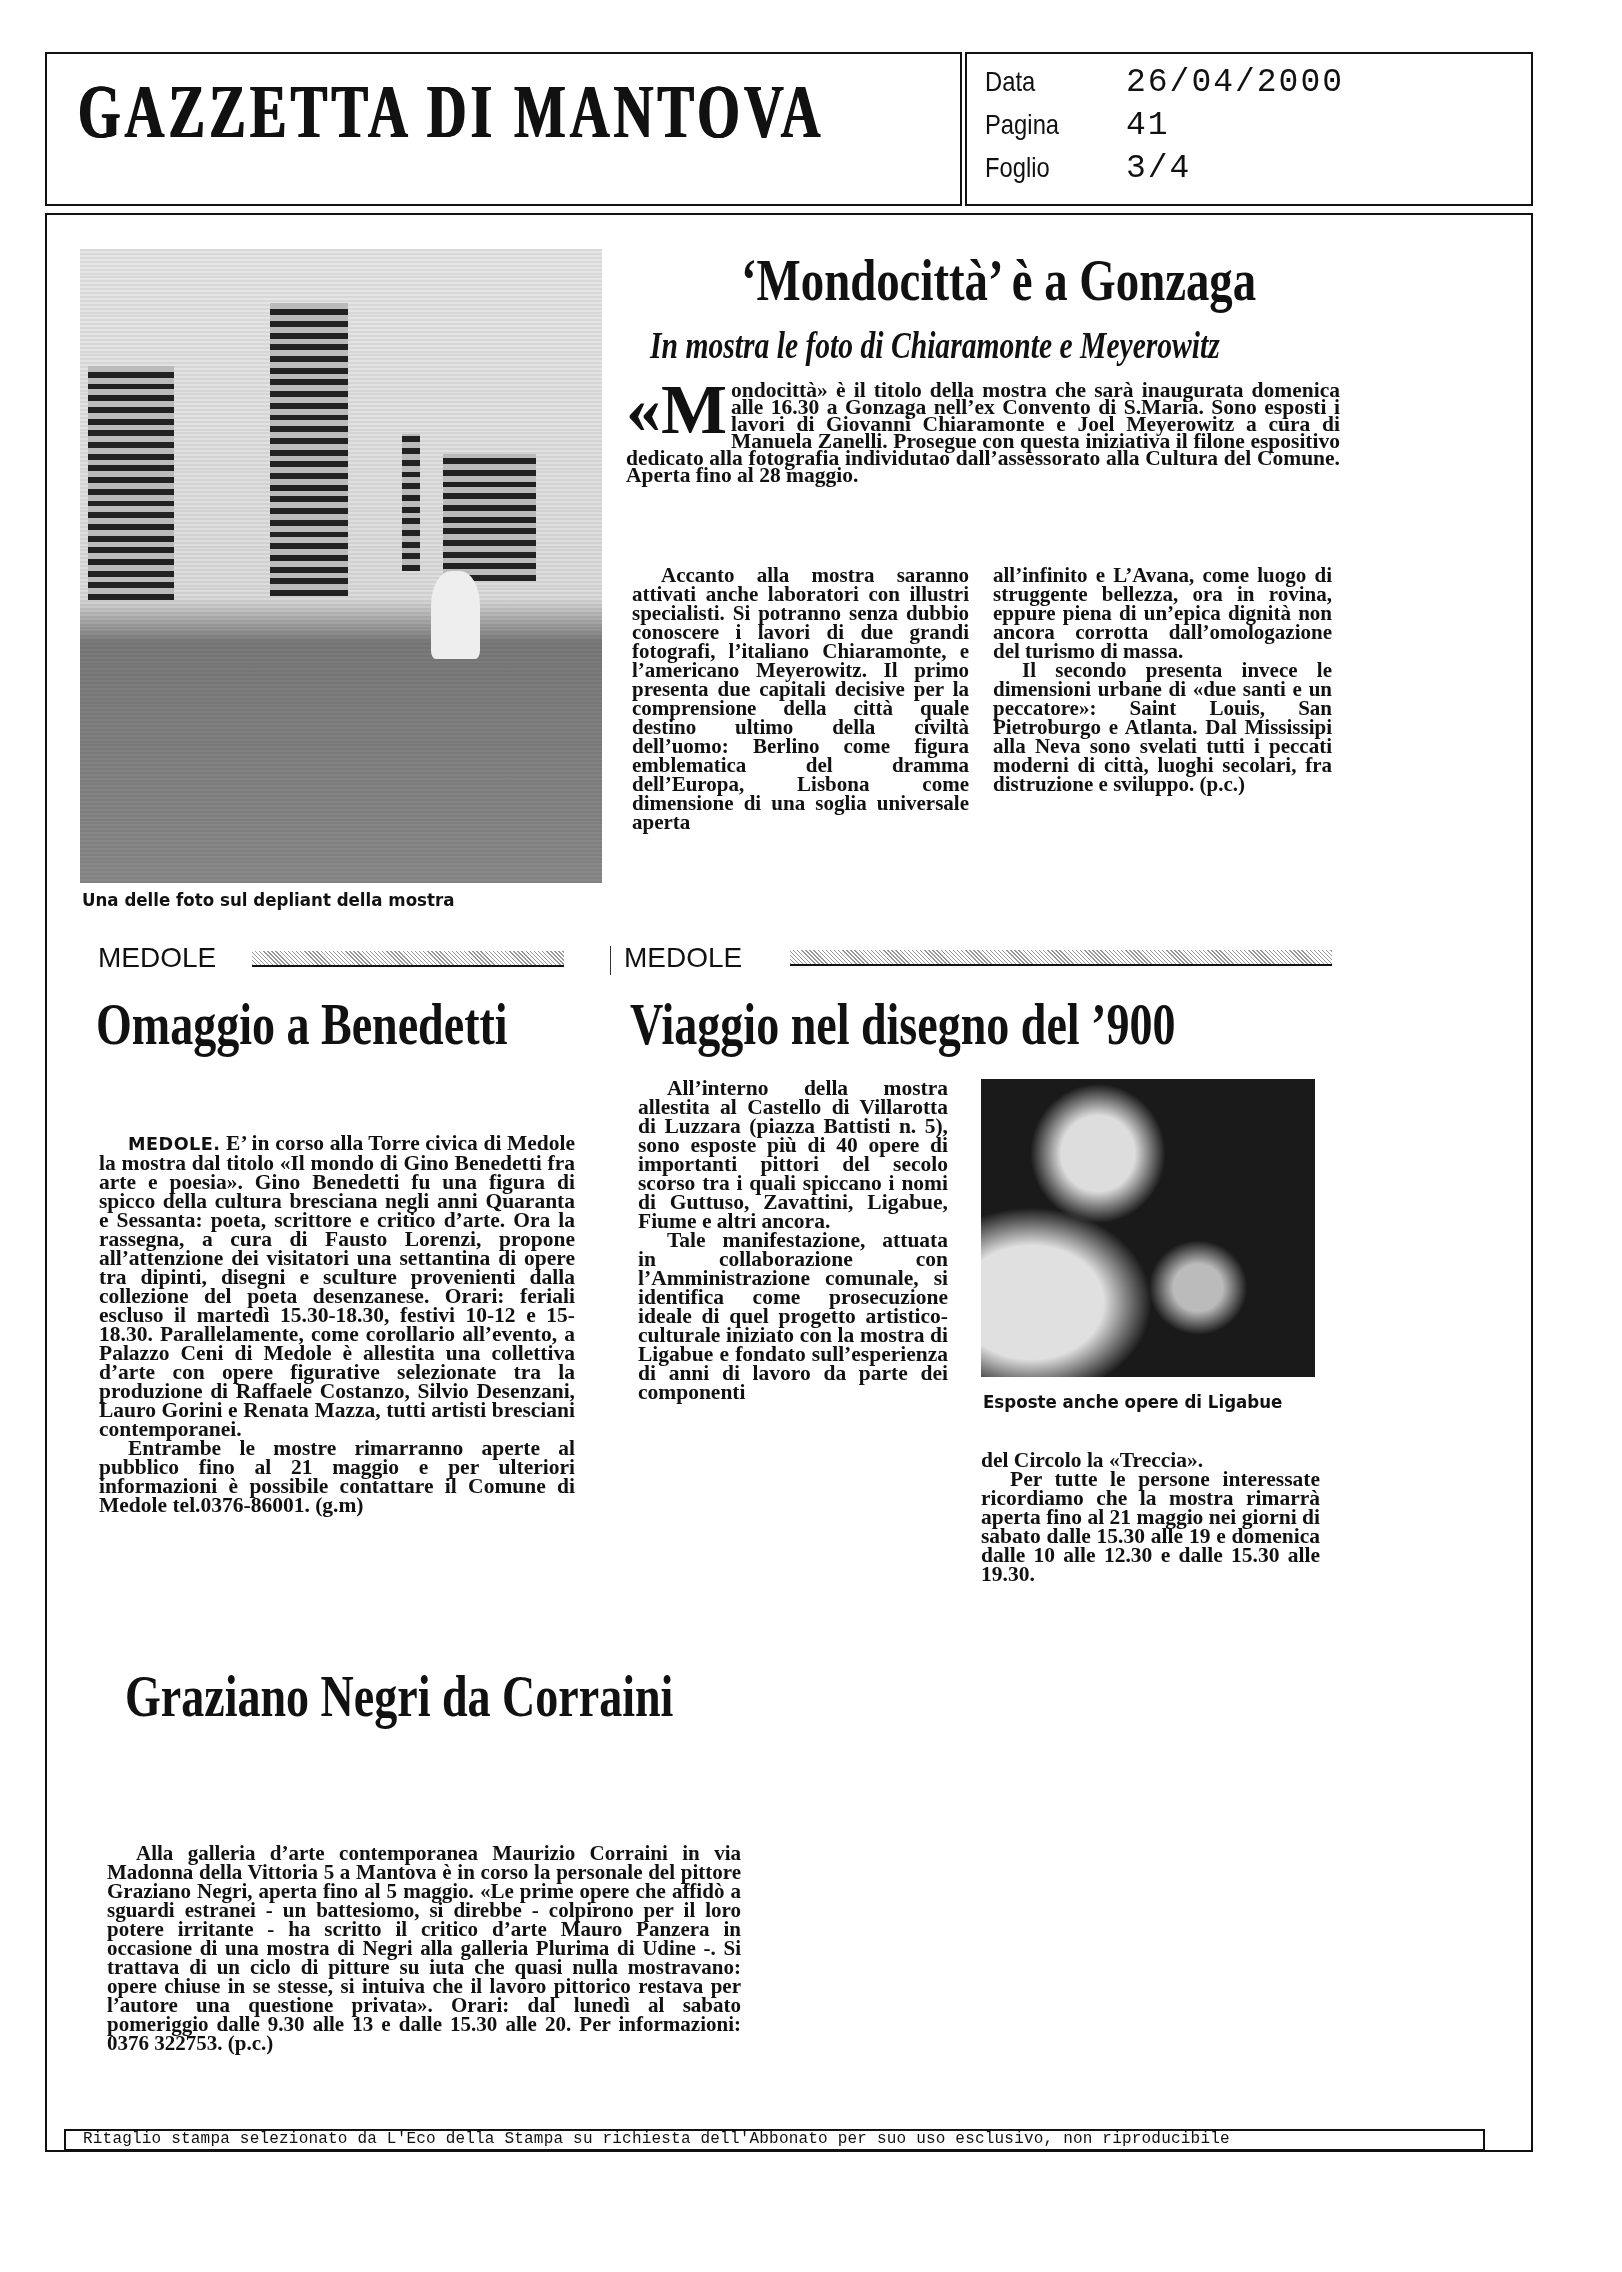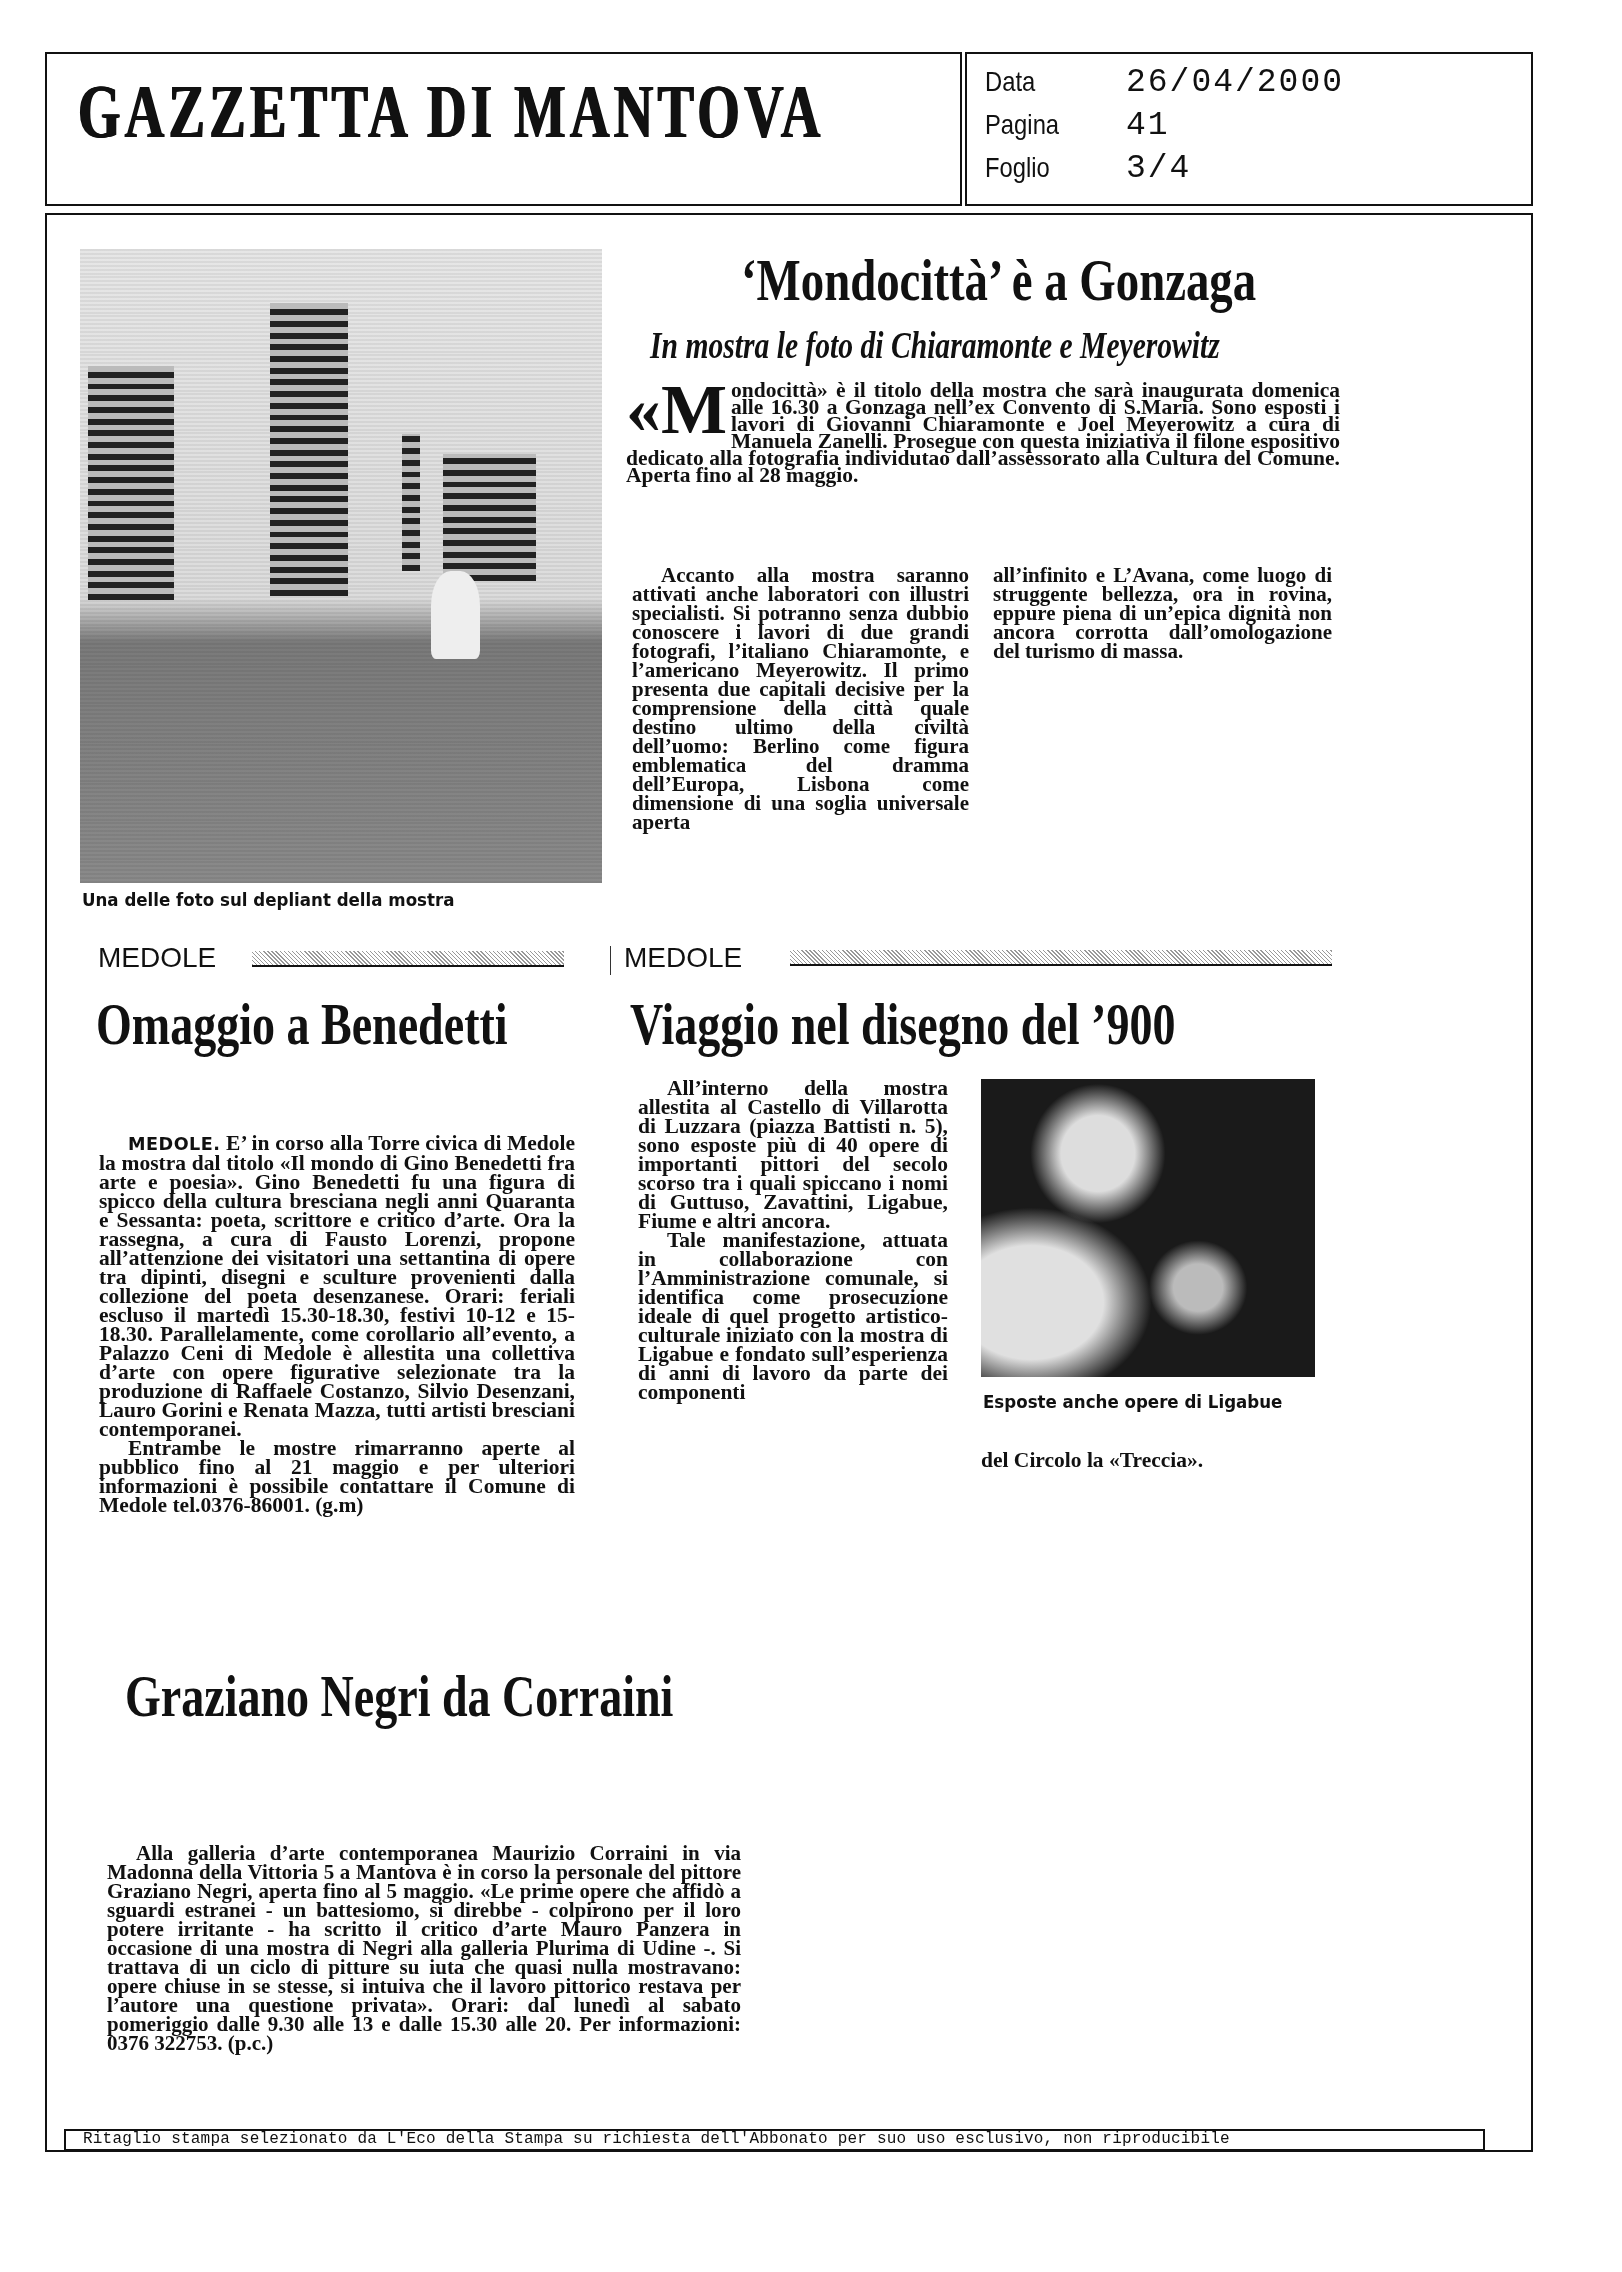--- a/index.html
+++ b/index.html
@@ -96,20 +96,21 @@
 
 <div class="abs lead">
   <span class="dropcap">«M</span><span>ondocittà» è il titolo della mostra che sarà inaugurata domenica alle 16.30 a Gonzaga nell’ex Convento di S.Maria. Sono esposti i lavori di Giovanni Chiaramonte e Joel Meyerowitz a cura di Manuela Zanelli. Prosegue con questa iniziativa il filone espositivo dedicato alla fotografia individutao dall’assessorato alla Cultura del Comune. Aperta fino al 28 maggio.</span>
 </div>
 
 <div class="abs col" id="col-a">
   <p class="indent">Accanto alla mostra saranno attivati anche laboratori con illustri specialisti. Si potranno senza dubbio conoscere i lavori di due grandi fotografi, l’italiano Chiaramonte, e l’americano Meyerowitz. Il primo presenta due capitali decisive per la comprensione della città quale destino ultimo della civiltà dell’uomo: Berlino come figura emblematica del dramma dell’Europa, Lisbona come dimensione di una soglia universale aperta</p>
 </div>
 <div class="abs col" id="col-b">
   <p>all’infinito e L’Avana, come luogo di struggente bellezza, ora in rovina, eppure piena di un’epica dignità non ancora corrotta dall’omologazione del turismo di massa.</p>
+  <p class="indent">Il secondo presenta invece le dimensioni urbane di «due santi e un peccatore»: Saint Louis, San Pietroburgo e Atlanta. Dal Mississipi alla Neva sono svelati tutti i peccati moderni di città, luoghi secolari, fra distruzione e sviluppo. (p.c.)</p>
 </div>
 
 <div class="abs kicker" style="left:98px;top:942px;">MEDOLE</div>
 <div class="rule-band" style="left:252px;top:951px;width:312px;"></div>
 <div class="vsep" style="left:610px;top:946px;height:29px;"></div>
 <div class="abs kicker" style="left:624px;top:942px;">MEDOLE</div>
 <div class="rule-band" style="left:790px;top:950px;width:542px;"></div>
 
 <div class="abs headline" id="h-bened">Omaggio a Benedetti</div>
 <div class="abs col" id="col-medole">
@@ -119,20 +120,21 @@
 
 <div class="abs headline" id="h-viaggio">Viaggio nel disegno del ’900</div>
 <div class="abs col" id="col-luzz">
   <p class="indent">All’interno della mostra allestita al Castello di Villarotta di Luzzara (piazza Battisti n. 5), sono esposte più di 40 opere di importanti pittori del secolo scorso tra i quali spiccano i nomi di Guttuso, Zavattini, Ligabue, Fiume e altri ancora.</p>
   <p class="indent">Tale manifestazione, attuata in collaborazione con l’Amministrazione comunale, si identifica come prosecuzione ideale di quel progetto artistico-culturale iniziato con la mostra di Ligabue e fondato sull’esperienza di anni di lavoro da parte dei componenti</p>
 </div>
 <div class="abs" id="photo2"></div>
 <div class="abs caption" style="left:983px;top:1391px;">Esposte anche opere di Ligabue</div>
 <div class="abs col" id="col-luzz2">
   <p>del Circolo la «Treccia».</p>
+  <p class="indent">Per tutte le persone interessate ricordiamo che la mostra rimarrà aperta fino al 21 maggio nei giorni di sabato dalle 15.30 alle 19 e domenica dalle 10 alle 12.30 e dalle 15.30 alle 19.30.</p>
 </div>
 
 <div class="abs headline" id="h-graz">Graziano Negri da Corraini</div>
 <div class="abs" id="col-graz">
   <p style="margin:0;text-indent:29px;">Alla galleria d’arte contemporanea Maurizio Corraini in via Madonna della Vittoria 5 a Mantova è in corso la personale del pittore Graziano Negri, aperta fino al 5 maggio. «Le prime opere che affidò a sguardi estranei - un battesiomo, si direbbe - colpirono per il loro potere irritante - ha scritto il critico d’arte Mauro Panzera in occasione di una mostra di Negri alla galleria Plurima di Udine -. Si trattava di un ciclo di pitture su iuta che quasi nulla mostravano: opere chiuse in se stesse, si intuiva che il lavoro pittorico restava per l’autore una questione privata». Orari: dal lunedì al sabato pomeriggio dalle 9.30 alle 13 e dalle 15.30 alle 20. Per informazioni: 0376 322753. (p.c.)</p>
 </div>
 
 <div class="abs" id="footer">Ritaglio stampa  selezionato  da  L'Eco della  Stampa  su richiesta  dell'Abbonato per suo uso esclusivo, non riproducibile</div>
 
 

